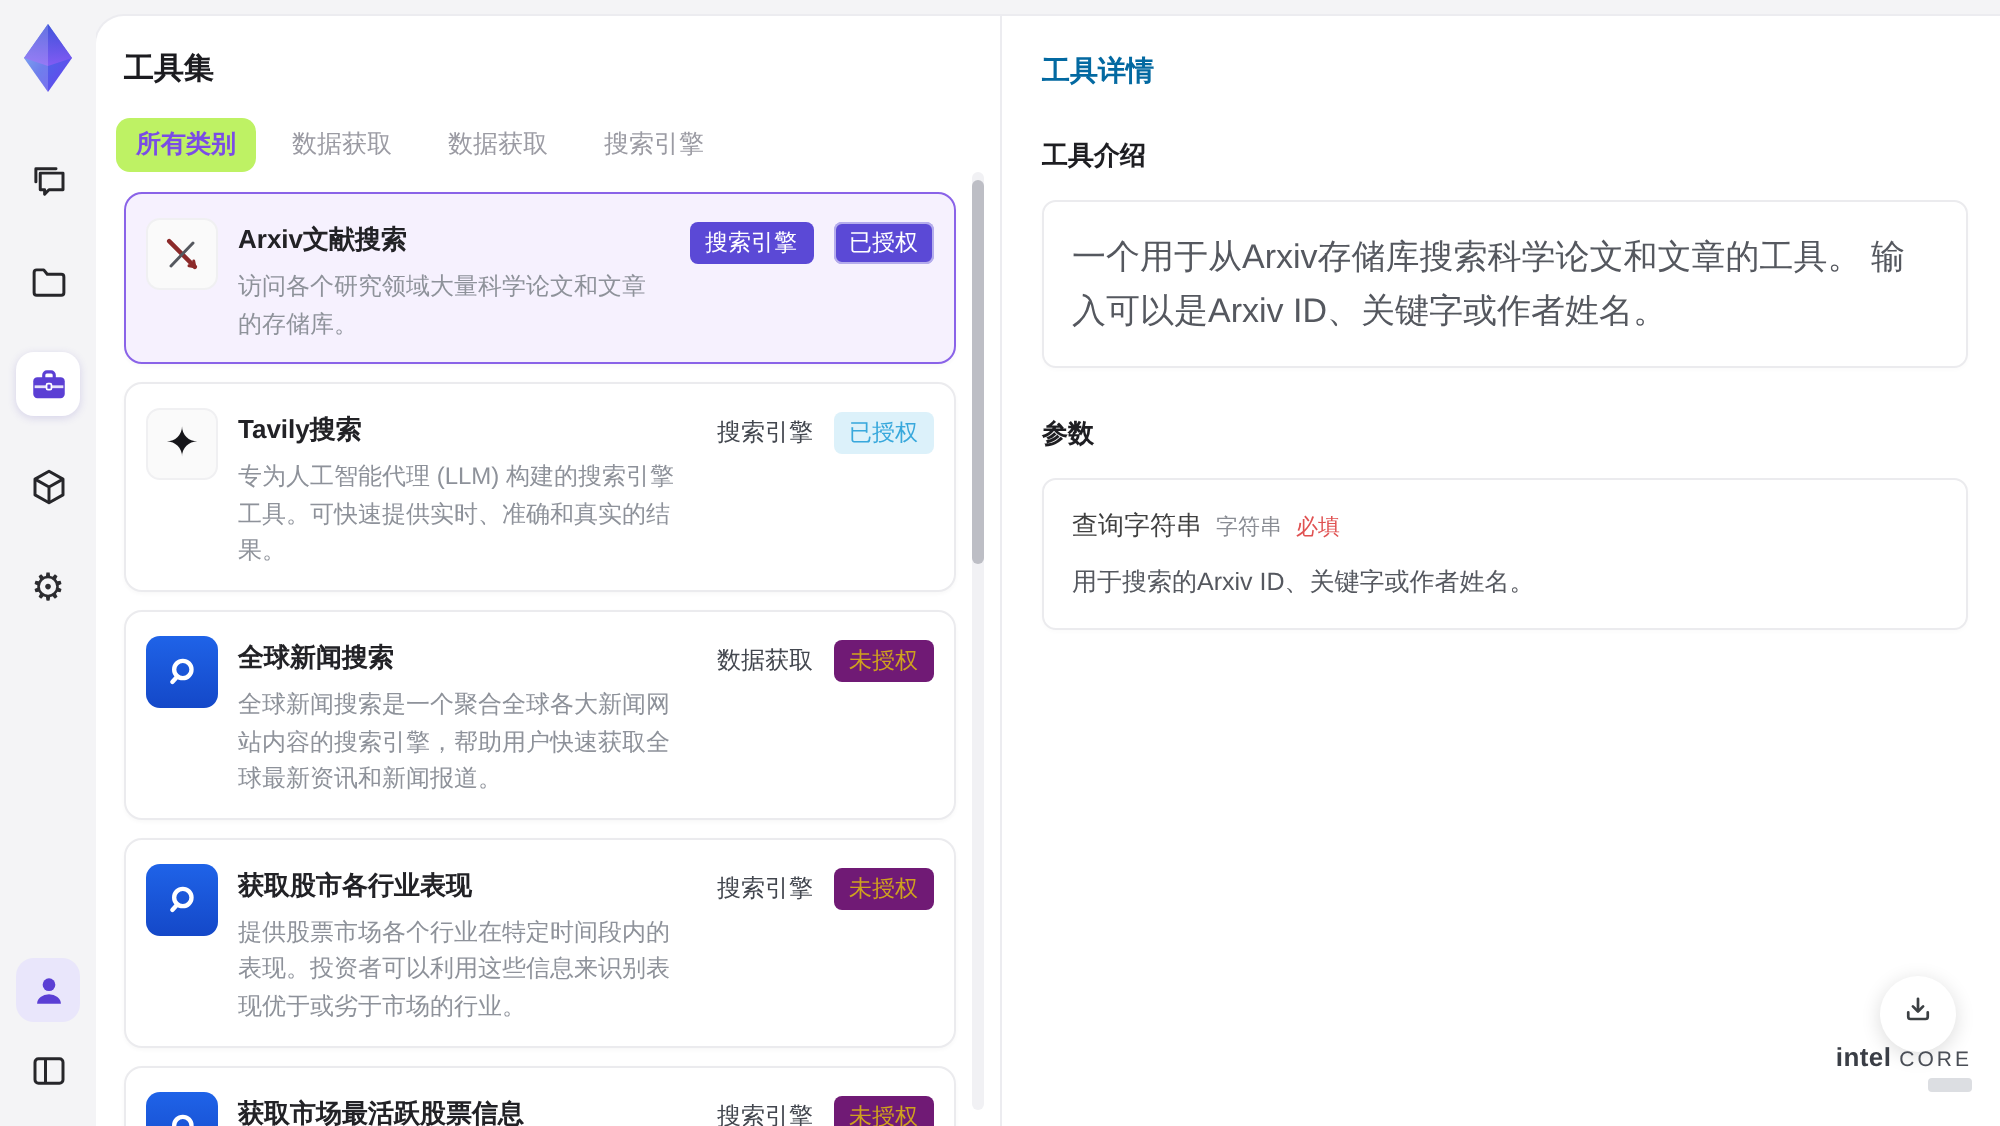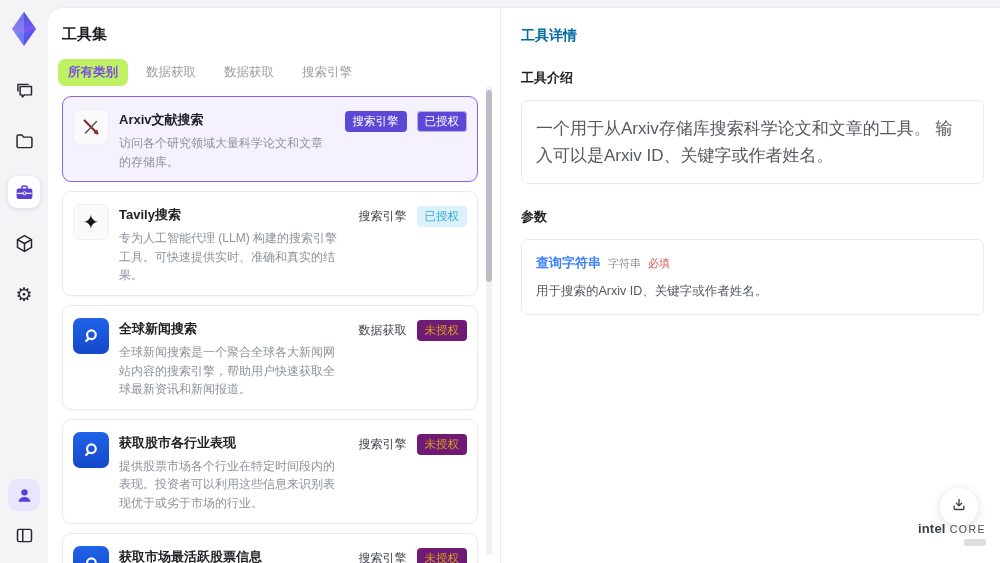--- a/index.html
+++ b/index.html
@@ -91,21 +91,21 @@
   
   .detail-panel { position:absolute; left:453px; top:0; right:0; height:100%; padding:19px 16px 0 20px; }
   .detail-title { font-size:14px; font-weight:bold; color:#0369a1; }
   .section-h { font-size:13px; font-weight:bold; color:#1e1e22; margin-top:24px; }
   .detail-card {
     border:1px solid #ebebee; border-radius:7px; background:#fff;
     padding:14px 14px; margin-top:13px; box-shadow:0 1px 2px rgba(20,20,40,.02);
   }
   .intro-text { font-size:17px; color:#55585f; line-height:1.6; }
   .param-line { display:flex; align-items:baseline; gap:7px; }
-  .param-name { font-size:13px; font-weight:bold; color:#3b82f6;text-align:center; }
+  .param-name { font-size:13px; font-weight:normal; color:#404040;text-align:center; }
   .param-type { font-size:11px; color:#8a8d94; }
   .param-required { font-size:11px; color:#e05252; }
   .param-desc { font-size:12.5px; color:#55585f; margin-top:11px; }
 
   
   .fab {
     position:absolute; right:22px; top:488px; width:38px; height:38px; border-radius:50%;
     background:#fff; box-shadow:0 2px 10px rgba(0,0,0,.14);
     display:flex; align-items:center; justify-content:center; cursor:pointer; z-index:6;
   }

